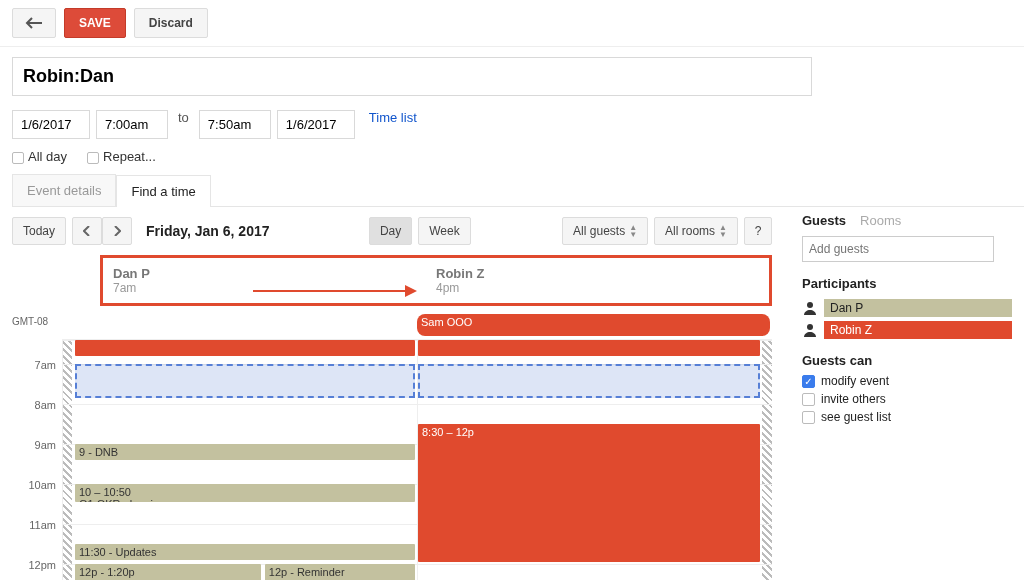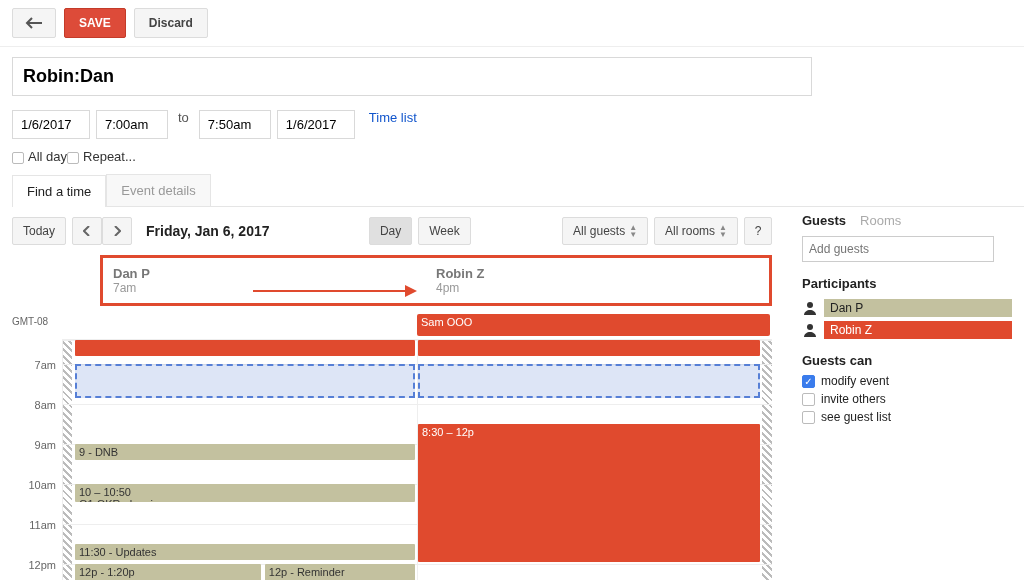--- a/index.html
+++ b/index.html
@@ -9,21 +9,21 @@
 .btn{display:inline-flex;align-items:center;justify-content:center;height:30px;padding:0 14px;background:#f5f5f5;border:1px solid #dcdcdc;border-radius:2px;font-size:12px;font-weight:bold;cursor:pointer;color:#444}
 .btn.save{background:#dd4b39;border-color:#c33b29;color:#fff}
 .btn.back{padding:0 12px}
 .titlebox{margin:10px 12px;border:1px solid #d9d9d9;padding:8px 10px;font-size:18px;font-weight:bold;width:800px}
 .timerow{margin:4px 12px 10px;display:flex;align-items:flex-start;gap:6px}
 .field{border:1px solid #d9d9d9;padding:6px 8px;font-size:13px;background:#fff}
 .field.sm{width:72px}
 .field.date{width:78px}
 .tolbl{padding:0 4px;color:#555}
 .tz{color:#1155cc;margin-left:8px;cursor:pointer}
-.checkrow{margin:6px 12px;display:flex;gap:0;align-items:center;color:#333}
+.checkrow{margin:6px 12px;display:flex;gap:20px;align-items:center;color:#333}
 .chk{width:12px;height:12px;border:1px solid #bbb;display:inline-block;margin-right:4px;border-radius:2px;vertical-align:middle}
 .tabs{margin:10px 0 0 12px;display:flex;border-bottom:1px solid #e5e5e5}
 .tab{padding:8px 14px;font-size:13px;color:#999;cursor:pointer;background:#f8f8f8;border:1px solid #e5e5e5;border-bottom:none}
 .tab.active{color:#222;background:#fff;border-color:#e5e5e5;position:relative;top:1px}
 .main{display:flex;padding:0 12px}
 .cal{flex:0 0 760px}
 .side{flex:1;padding:6px 0 0 30px}
 .toolbar{display:flex;align-items:center;gap:6px;padding:10px 0}
 .smbtn{height:28px;padding:0 10px;border:1px solid #dcdcdc;background:#f5f5f5;border-radius:2px;display:inline-flex;align-items:center;justify-content:center;font-size:12px;cursor:pointer;color:#444}
 .smbtn.active{background:#e0e0e0}
@@ -43,21 +43,21 @@
 
 .grid{position:relative;margin-top:8px}
 .tzlabel{position:absolute;left:0;top:2px;font-size:10px;color:#666}
 .hours{position:relative;margin-left:50px}
 .hourrow{height:40px;border-top:1px solid #eee;position:relative}
 .hourlbl{position:absolute;left:-48px;top:-6px;width:42px;text-align:right;font-size:11px;color:#666}
 .cols{position:absolute;left:50px;right:0;top:0;bottom:0;display:flex}
 .cols .ccol{flex:1;position:relative;border-left:1px solid #eee}
 .allday{height:26px;margin-left:50px;display:flex;border-bottom:1px solid #eee}
 .allday .half{flex:1;position:relative}
-.evred{background:#e04a2e;color:#fff;font-size:11px;padding:2px 4px;position:absolute;left:0;right:2px;top:0;height:22px;border-radius:2px;overflow:hidden}
+.evred{background:#e04a2e;color:#fff;font-size:11px;padding:2px 4px;position:absolute;left:0;right:2px;top:0;height:22px;border-radius:8px;overflow:hidden}
 .hatched{position:absolute;left:50px;top:0;width:10px;height:100%;background:repeating-linear-gradient(45deg,#bbb 0,#bbb 2px,#fff 2px,#fff 5px)}
 .hatchedR{position:absolute;right:0;top:0;width:10px;height:100%;background:repeating-linear-gradient(45deg,#bbb 0,#bbb 2px,#fff 2px,#fff 5px)}
 .slot{position:absolute;font-size:11px;border-radius:1px;overflow:hidden;padding:2px 4px}
 .greenish{background:#c3c19f;color:#333}
 .bigred{background:#e04a2e;color:#fff}
 .dashsel{position:absolute;border:2px dashed #567fd6;background:rgba(120,150,220,.25)}
 .redbar{background:#e04a2e;color:#fff}
 
 .sidehdr{display:flex;gap:14px;margin-bottom:8px}
 .sidetab{font-weight:bold;color:#222;cursor:pointer}
@@ -99,22 +99,22 @@
     <input class="field date" value="1/6/2017" style="">
     <span class="tz">Time list</span>
   </div>
 
   <div class="checkrow">
     <label><span class="chk"></span><span>All day</span></label>
     <label><span class="chk"></span><span>Repeat...</span></label>
   </div>
 
   <div class="tabs">
+    <div class="tab">Event details</div>
     <div class="tab active">Find a time</div>
-    <div class="tab">Event details</div>
   </div>
 
   <div class="main">
     <div class="cal">
       <div class="toolbar">
         <button class="smbtn">Today</button>
         <div class="nav">
           <button class="smbtn">
               <svg width="8" height="10">
                 <path d="M6 0 L1 5 L6 10" stroke="#666" fill="none" stroke-width="2"></path>

